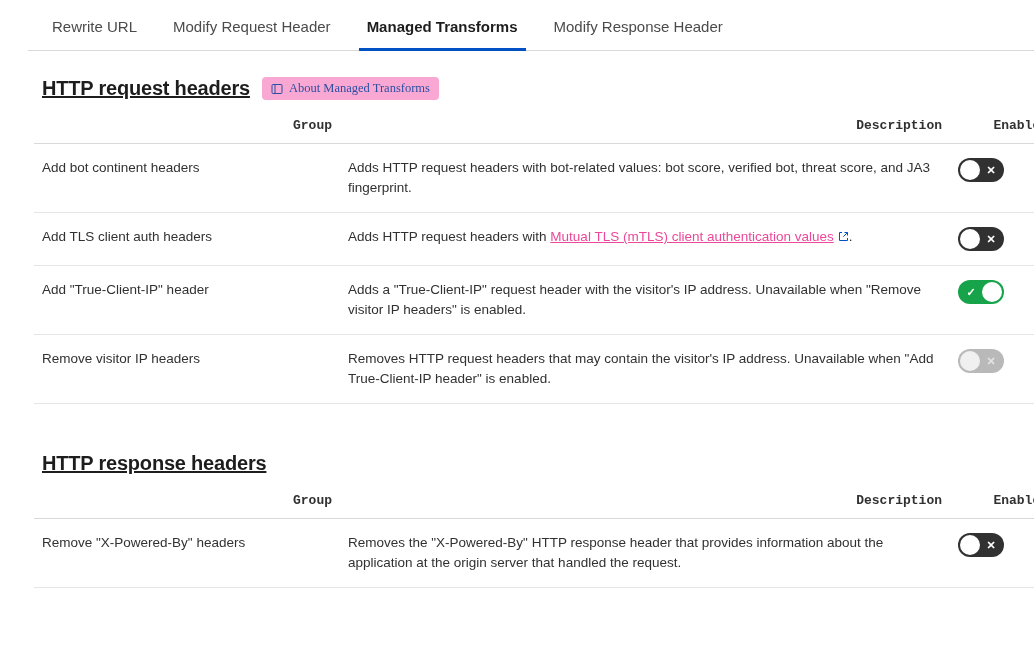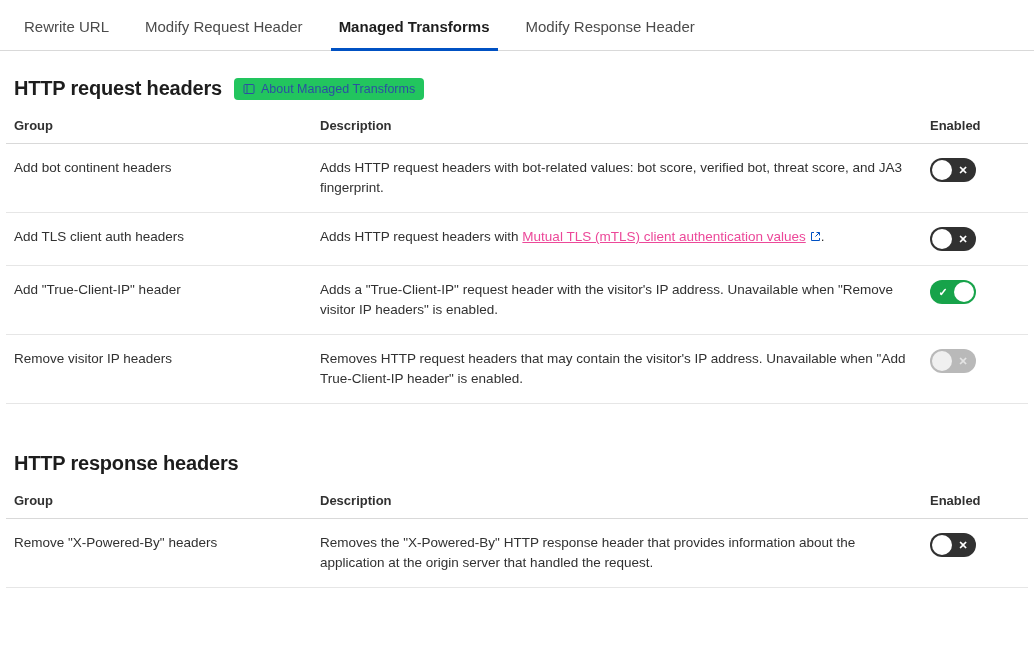--- a/index.html
+++ b/index.html
@@ -12,20 +12,21 @@
     height: 653px;
     font-family: "Liberation Sans", sans-serif;
     color: #313131;
     overflow: hidden;
   }
   .page {
     width: 1034px;
     height: 511px;
     position: relative;
     box-sizing: border-box;
+    padding-left: 28px;
   }
 
   
   .tabbar {
     display: flex;
     align-items: flex-end;
     height: 51px;
     border-bottom: 1px solid #d9d9d9;
     padding: 0 0 0 6px;
     box-sizing: border-box;
@@ -61,52 +62,55 @@
     display: flex;
     align-items: center;
     gap: 12px;
     padding: 26px 8px 14px 8px;
   }
   .section-title {
     font-size: 20px;
     font-weight: bold;
     color: #1d1d1d;
     letter-spacing: -0.2px;
+    text-decoration: underline;
   }
   .about-chip {
     display: inline-flex;
     align-items: center;
     gap: 6px;
-    background: #22c55e;
+    background: #f9a8d4;
     border-radius: 4px;
     padding: 4px 9px;
     font-size: 12.5px;
     color: #2c4fa2;
     cursor: pointer;
+    font-family: Liberation Serif, serif;
   }
   .about-chip .glyph {
     display: inline-block;
     width: 12px;
     height: 12px;
     line-height: 12px;
   }
 
   
   table.mt {
     width: 100%;
     border-collapse: collapse;
     table-layout: fixed;
   }
   table.mt th {
-    text-align: left;
+    text-align: right;
     font-size: 13px;
     font-weight: bold;
     color: #313131;
     padding: 4px 8px 10px 8px;
     border-bottom: 1px solid #d9d9d9;
+    font-family: Liberation Mono, monospace;
   }
   table.mt td {
     font-size: 13.5px;
     color: #313131;
     padding: 14px 8px 14px 8px;
     border-bottom: 1px solid #e6e6e6;
     vertical-align: top;
     line-height: 20px;
   }
   col.c-group { width: 306px; }

